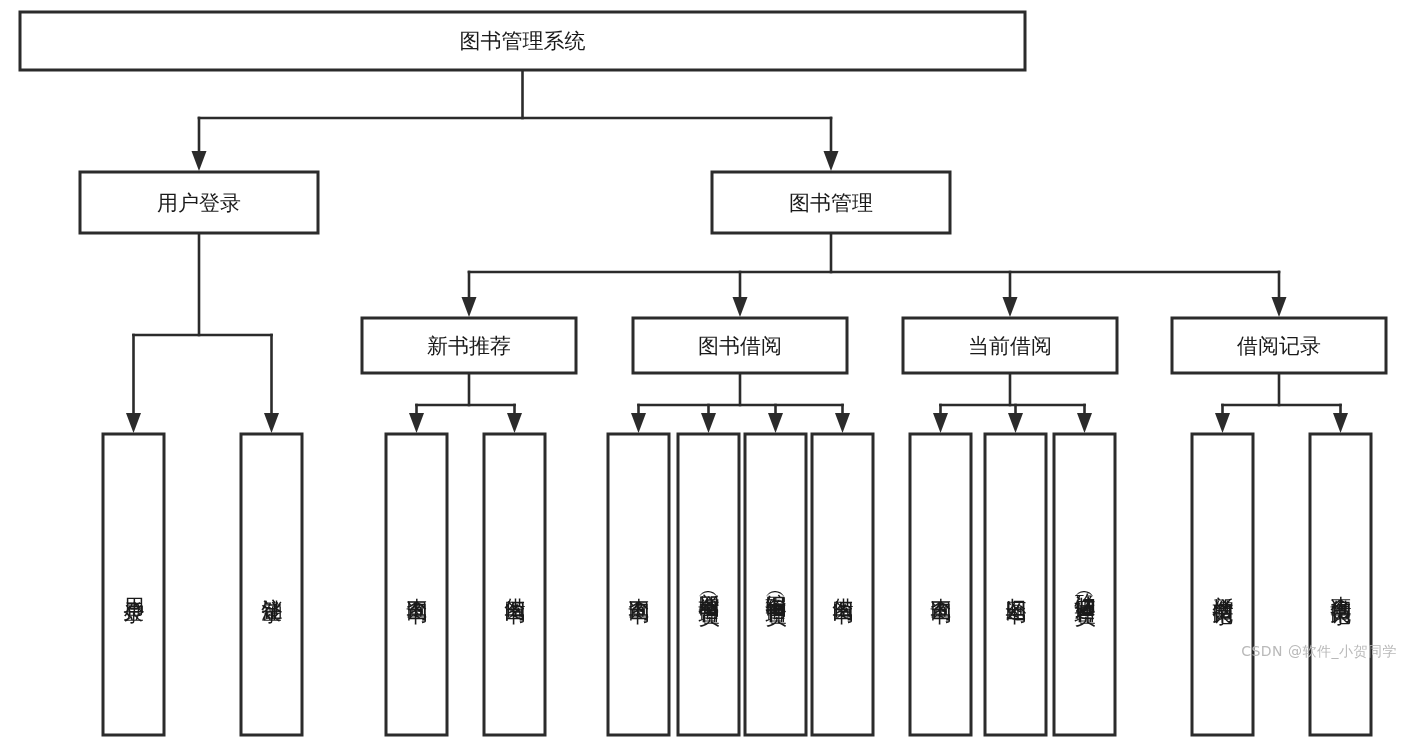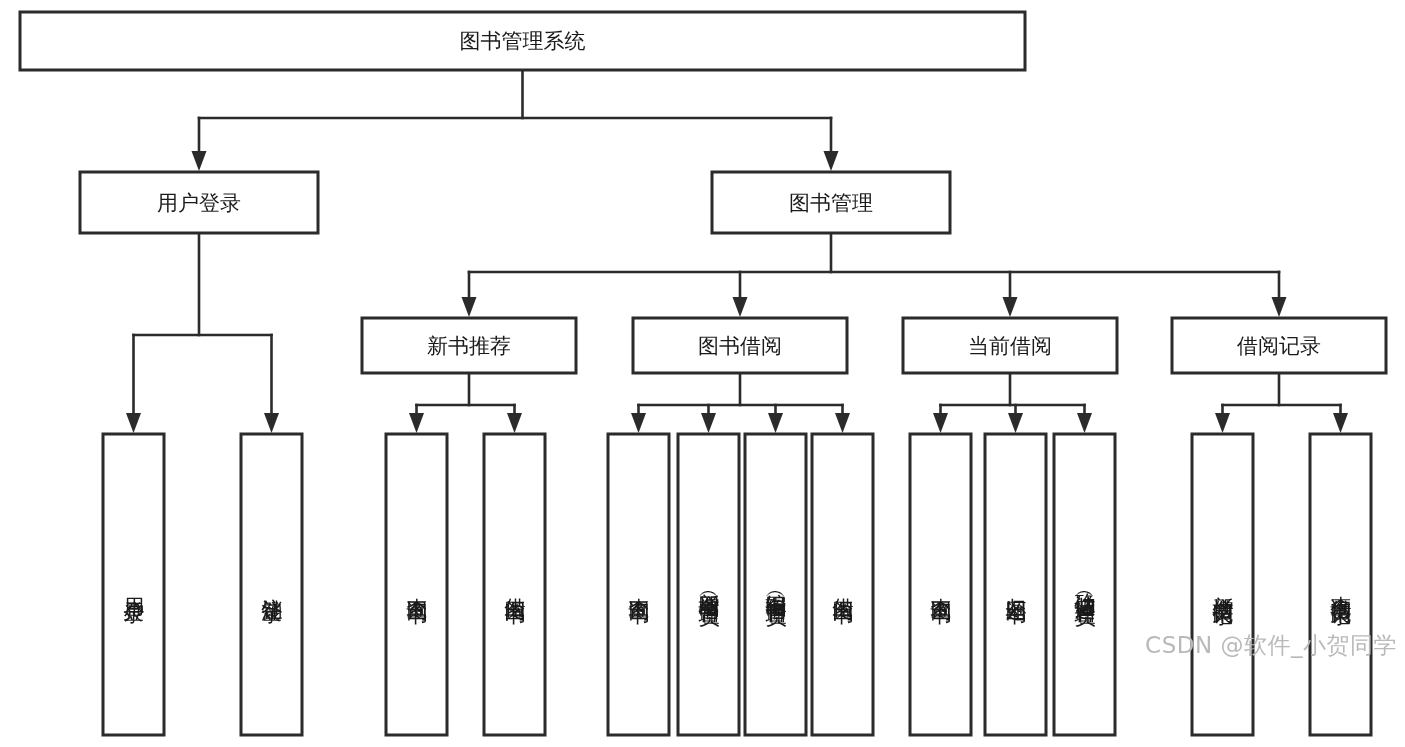--- a/index.html
+++ b/index.html
@@ -64,21 +64,21 @@
     letter-spacing: 2px;
     color: #1a1a1a;
     white-space: nowrap;
     pointer-events: none;
   }
   .watermark {
     position: absolute;
     right: 8px;
     bottom: 4px;
     font-family: "DejaVu Sans", "Liberation Sans", sans-serif;
-    font-size: 23px;
+    font-size: 14px;
     color: #b9b9b9;
     letter-spacing: 0.5px;
     white-space: nowrap;
   }
 </style>
 </head>
 <body>
 
 <div id="diagram-root">
 

